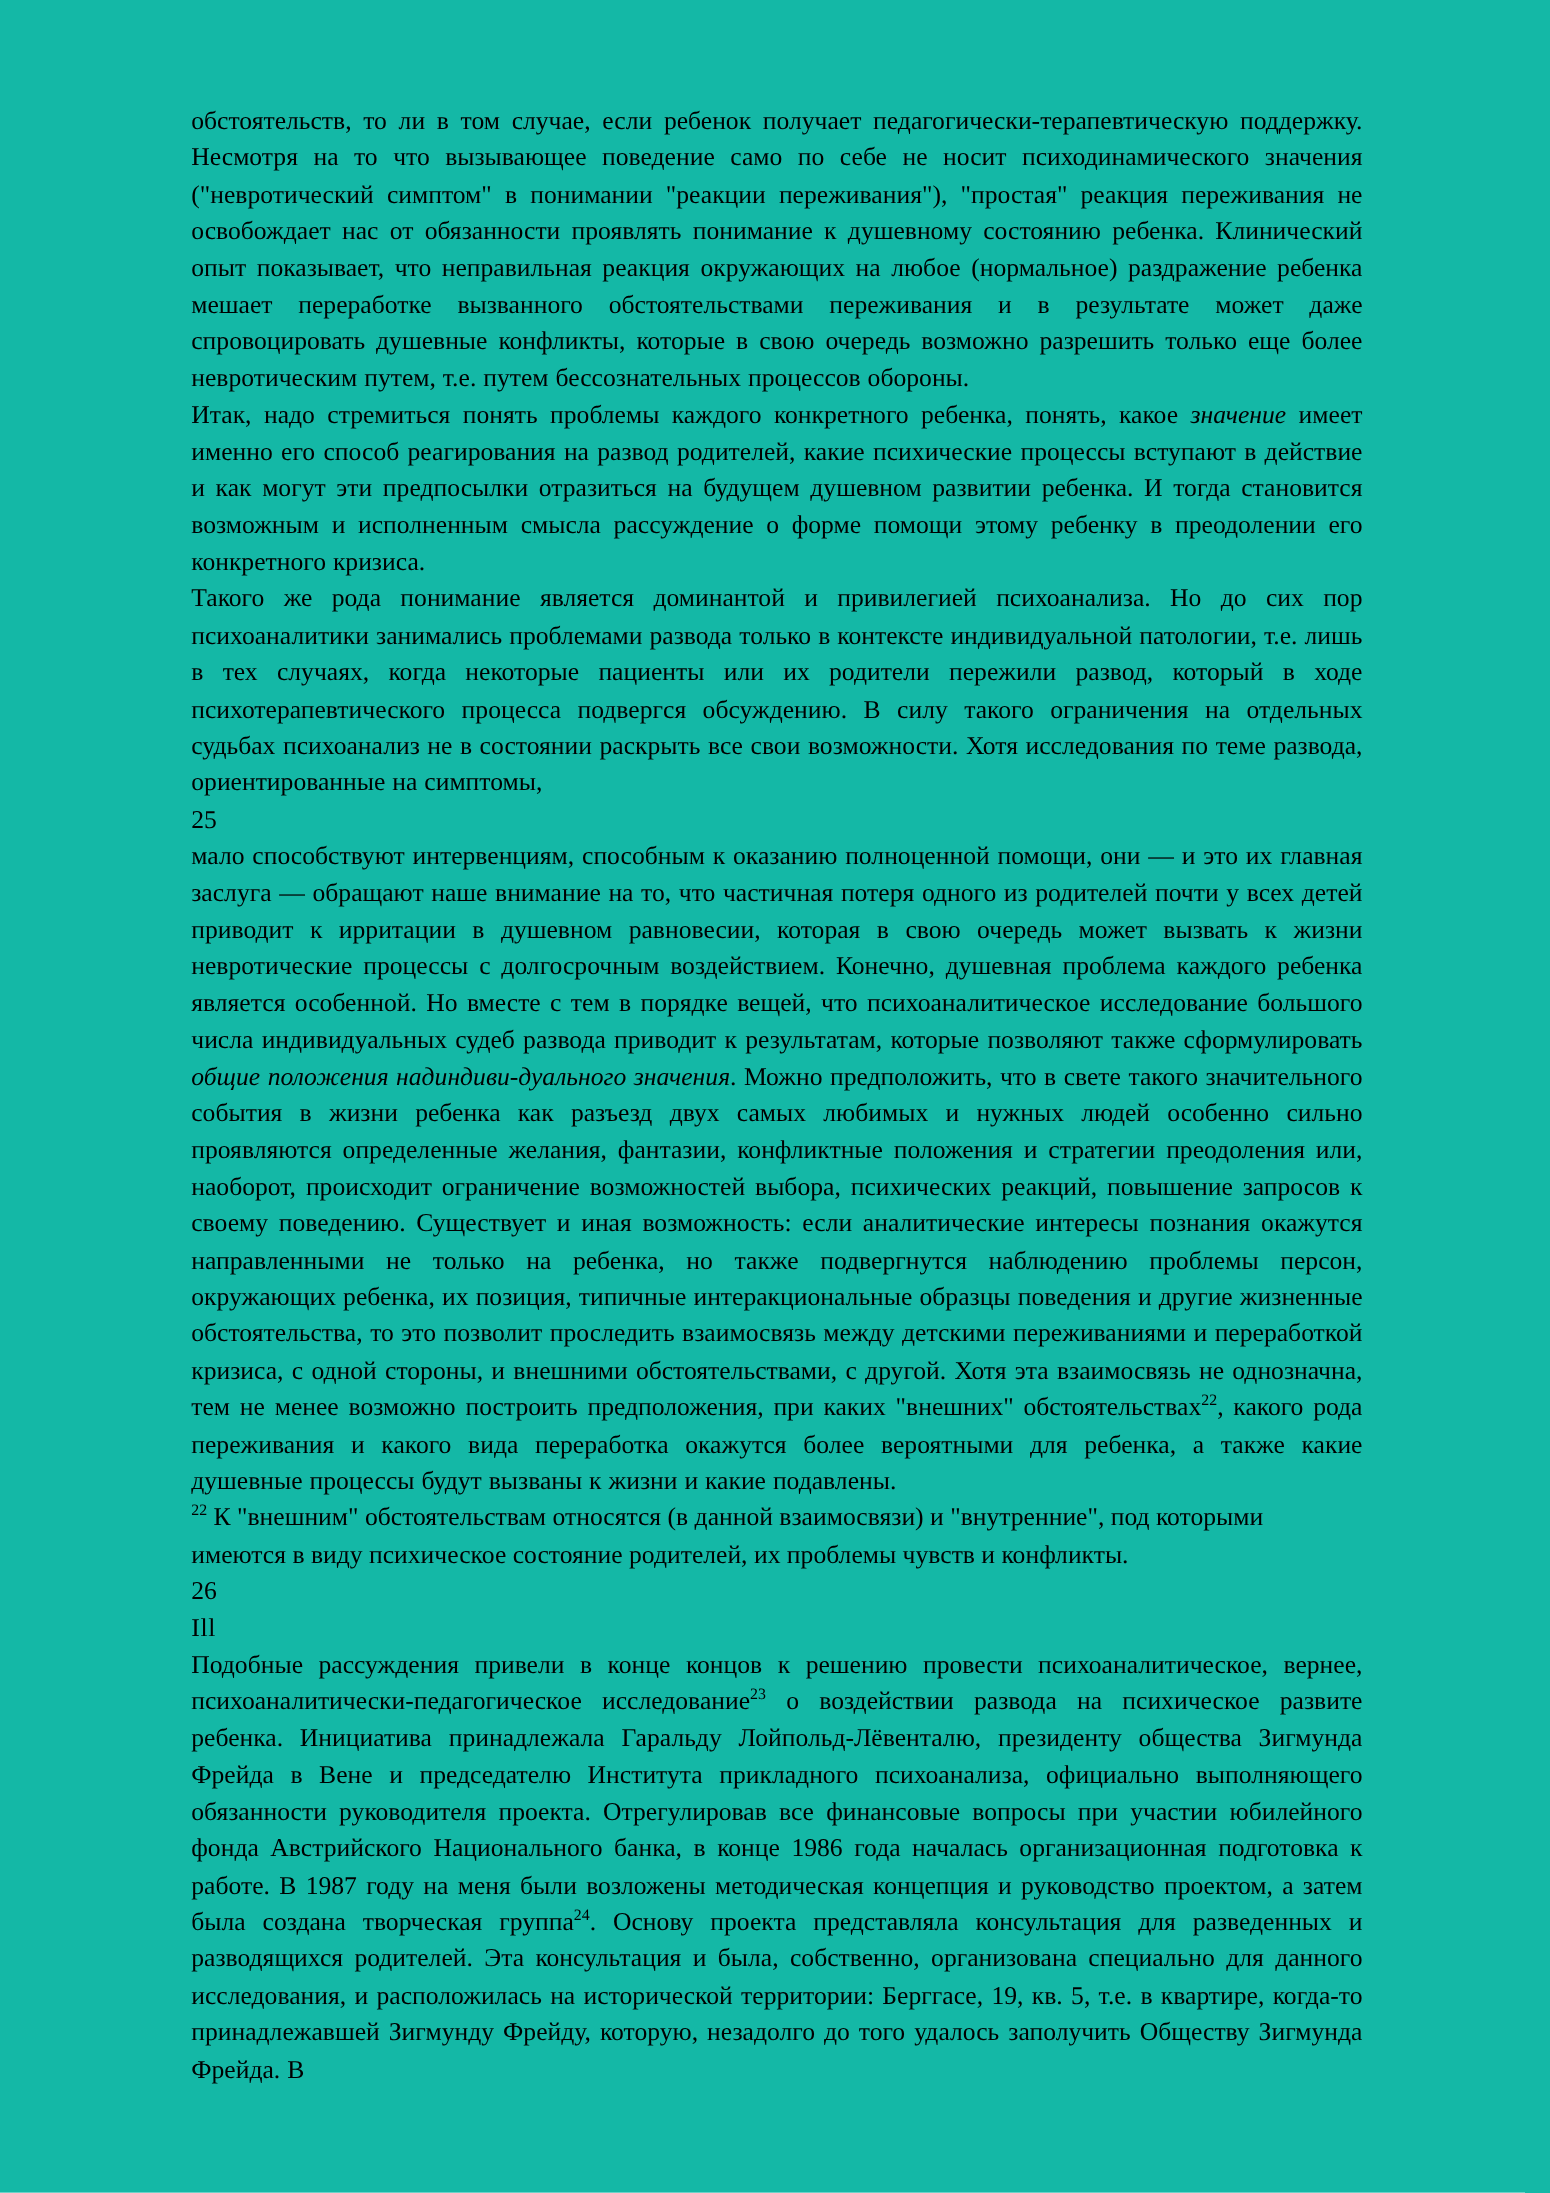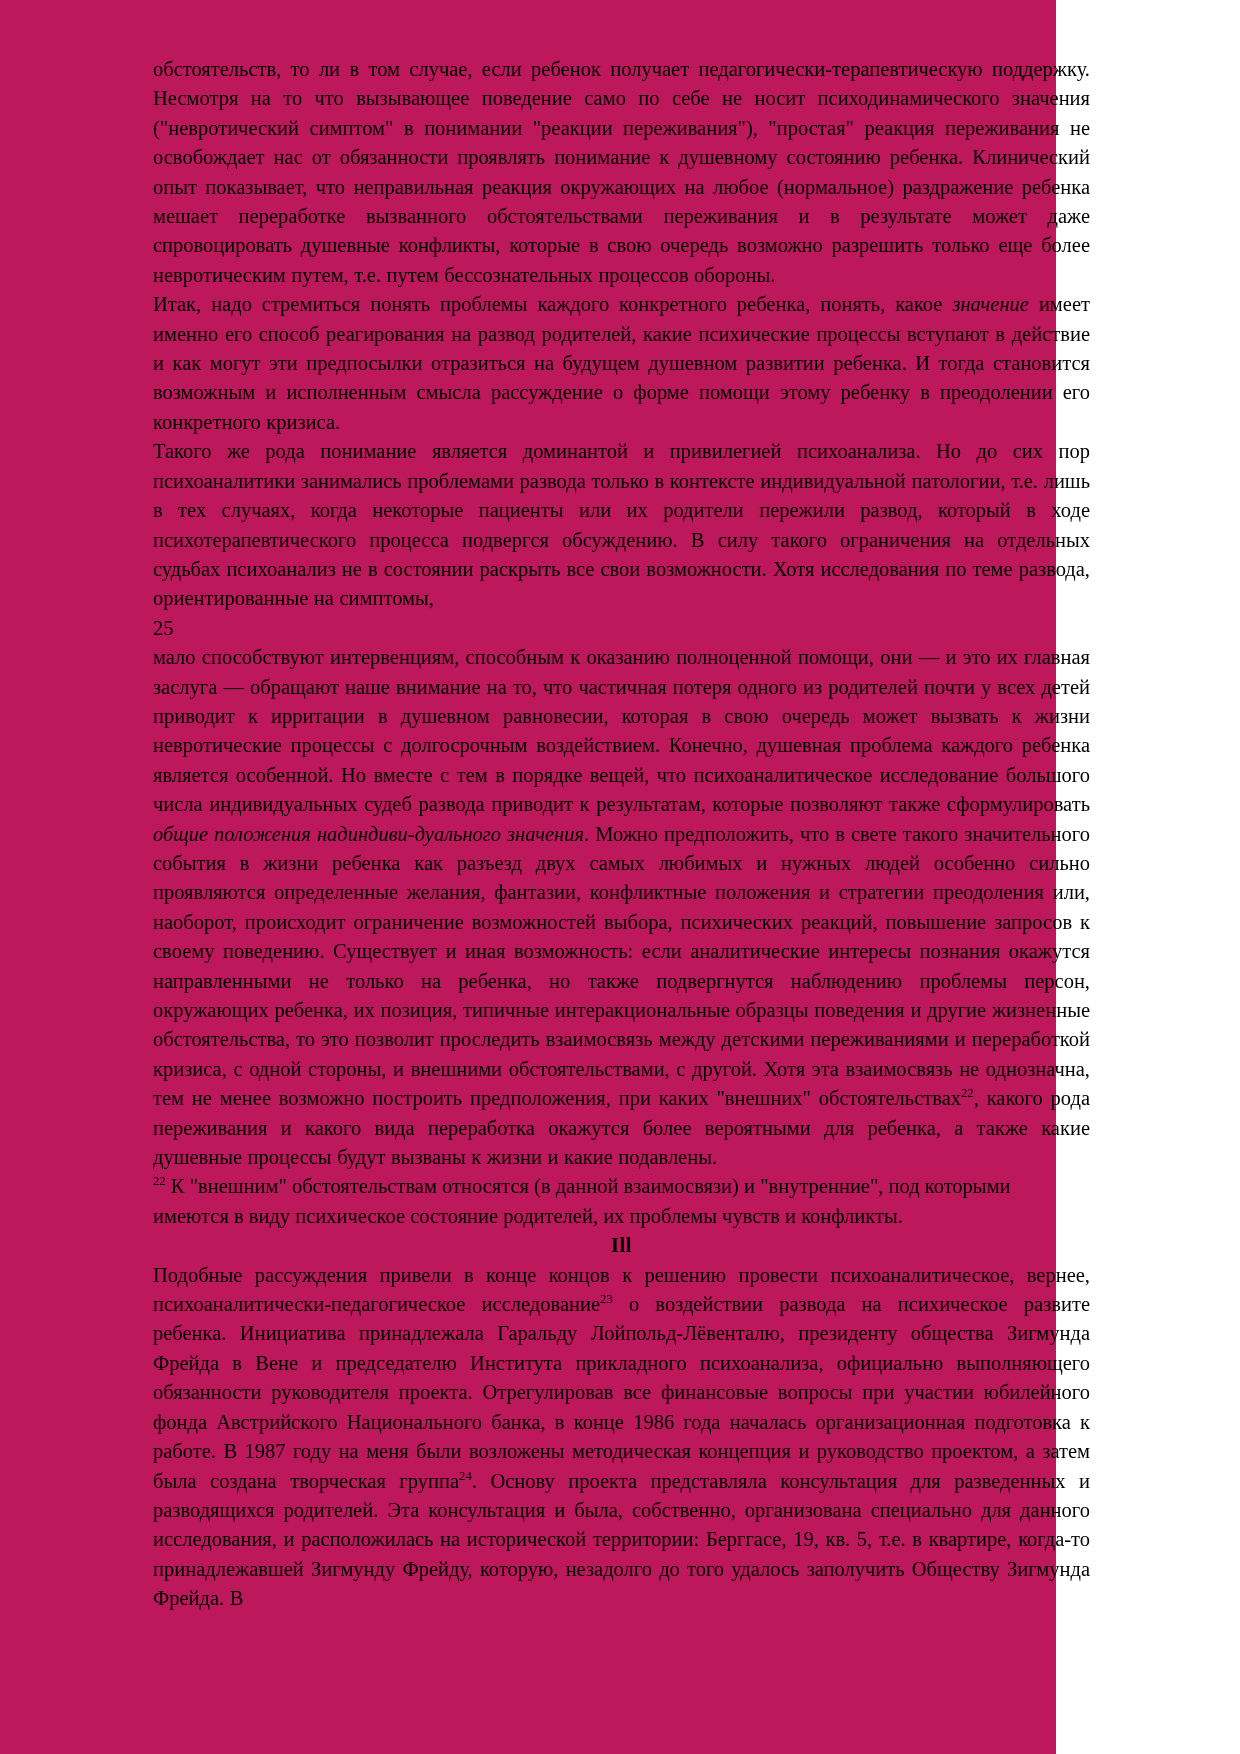--- a/index.html
+++ b/index.html
@@ -8,24 +8,24 @@
     background: #ffffff;
   }
   body {
     width: 1240px;
     height: 1754px;
     font-family: "Liberation Serif", "DejaVu Serif", serif;
     color: #000000;
   }
   .page {
     box-sizing: border-box;
-    width: 1056px;
+    width: 1240px;
     height: 1754px;
-    padding: 55px 150px 0 153px;
-    background: #be185d;
+    padding: 83px 150px 0 153px;
+    background: #14b8a6;
   }
   .col {
     width: 937px;
   }
   p.para {
     margin: 0;
     font-size: 20.5px;
     line-height: 29.4px;
     text-align: justify;
     text-indent: 0;
@@ -37,23 +37,22 @@
     margin: 0;
     font-size: 20.5px;
     line-height: 29.4px;
     font-weight: normal;
     text-align: left;
   }
   .sectionmark {
     margin: 0;
     font-size: 20.5px;
     line-height: 29.4px;
-    text-align: center;
+    text-align: left;
     letter-spacing: 0.5px;
-    font-weight: bold;
   }
   .footnote {
     margin: 0;
     font-size: 20.5px;
     line-height: 29.4px;
     text-align: left;
   }
   em, .ital {
   }
   sup {
@@ -78,19 +77,20 @@
     <p class="para"><span>Итак, надо стремиться понять проблемы каждого конкретного ребенка, понять, какое </span><em>значение</em><span> имеет именно его способ реагирования на развод родителей, какие психические процессы вступают в действие и как могут эти предпосылки отразиться на будущем душевном развитии ребенка. И тогда становится возможным и исполненным смысла рассуждение о форме помощи этому ребенку в преодолении его конкретного кризиса.</span></p>
 
     <p class="para">Такого же рода понимание является доминантой и привилегией психоанализа. Но до сих пор психоаналитики занимались проблемами развода только в контексте индивидуальной патологии, т.е. лишь в тех случаях, когда некоторые пациенты или их родители пережили развод, который в ходе психотерапевтического процесса подвергся обсуждению. В силу такого ограничения на отдельных судьбах психоанализ не в состоянии раскрыть все свои возможности. Хотя исследования по теме развода, ориентированные на симптомы,</p>
 
     <p class="pagenum">25</p>
 
     <p class="para"><span>мало способствуют интервенциям, способным к оказанию полноценной помощи, они — и это их главная заслуга — обращают наше внимание на то, что частичная потеря одного из родителей почти у всех детей приводит к ирритации в душевном равновесии, которая в свою очередь может вызвать к жизни невротические процессы с долгосрочным воздействием. Конечно, душевная проблема каждого ребенка является особенной. Но вместе с тем в порядке вещей, что психоаналитическое исследование большого числа индивидуальных судеб развода приводит к результатам, которые позволяют также сформулировать </span><em>общие положения надиндиви-дуального значения</em><span>. Можно предположить, что в свете такого значительного события в жизни ребенка как разъезд двух самых любимых и нужных людей особенно сильно проявляются определенные желания, фантазии, конфликтные положения и стратегии преодоления или, наоборот, происходит ограничение возможностей выбора, психических реакций, повышение запросов к своему поведению. Существует и иная возможность: если аналитические интересы познания окажутся направленными не только на ребенка, но также подвергнутся наблюдению проблемы персон, окружающих ребенка, их позиция, типичные интеракциональные образцы поведения и другие жизненные обстоятельства, то это позволит проследить взаимосвязь между детскими переживаниями и переработкой кризиса, с одной стороны, и внешними обстоятельствами, с другой. Хотя эта взаимосвязь не однозначна, тем не менее возможно построить предположения, при каких "внешних" обстоятельствах</span><sup>22</sup><span>, какого рода переживания и какого вида переработка окажутся более вероятными для ребенка, а также какие душевные процессы будут вызваны к жизни и какие подавлены.</span></p>
 
     <p class="footnote"><span class="fn-marker">22</span><span> К "внешним" обстоятельствам относятся (в данной взаимосвязи) и "внутренние", под которыми имеются в виду психическое состояние родителей, их проблемы чувств и конфликты.</span></p>
 
+    <p class="pagenum">26</p>
 
     <p class="sectionmark">Ill</p>
 
     <p class="para"><span>Подобные рассуждения привели в конце концов к решению провести психоаналитическое, вернее, психоаналитически-педагогическое исследование</span><sup>23</sup><span> о воздействии развода на психическое развите ребенка. Инициатива принадлежала Гаральду Лойпольд-Лёвенталю, президенту общества Зигмунда Фрейда в Вене и председателю Института прикладного психоанализа, официально выполняющего обязанности руководителя проекта. Отрегулировав все финансовые вопросы при участии юбилейного фонда Австрийского Национального банка, в конце 1986 года началась организационная подготовка к работе. В 1987 году на меня были возложены методическая концепция и руководство проектом, а затем была создана творческая группа</span><sup>24</sup><span>. Основу проекта представляла консультация для разведенных и разводящихся родителей. Эта консультация и была, собственно, организована специально для данного исследования, и расположилась на исторической территории: Берггасе, 19, кв. 5, т.е. в квартире, когда-то принадлежавшей Зигмунду Фрейду, которую, незадолго до того удалось заполучить Обществу Зигмунда Фрейда. В</span></p>
 
   </div>
 </div>
 
 </body></html>

